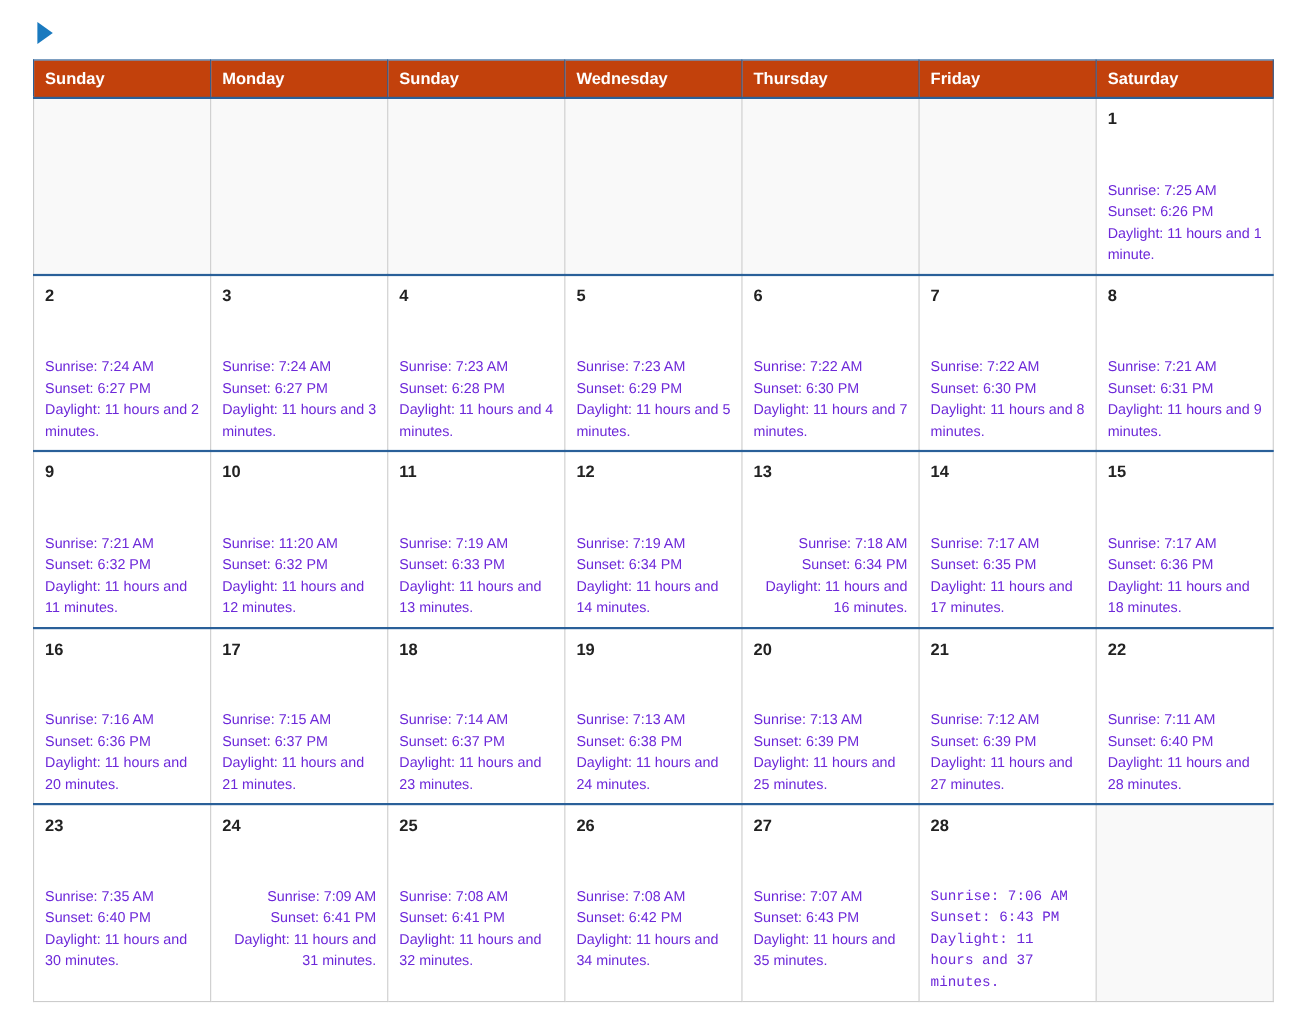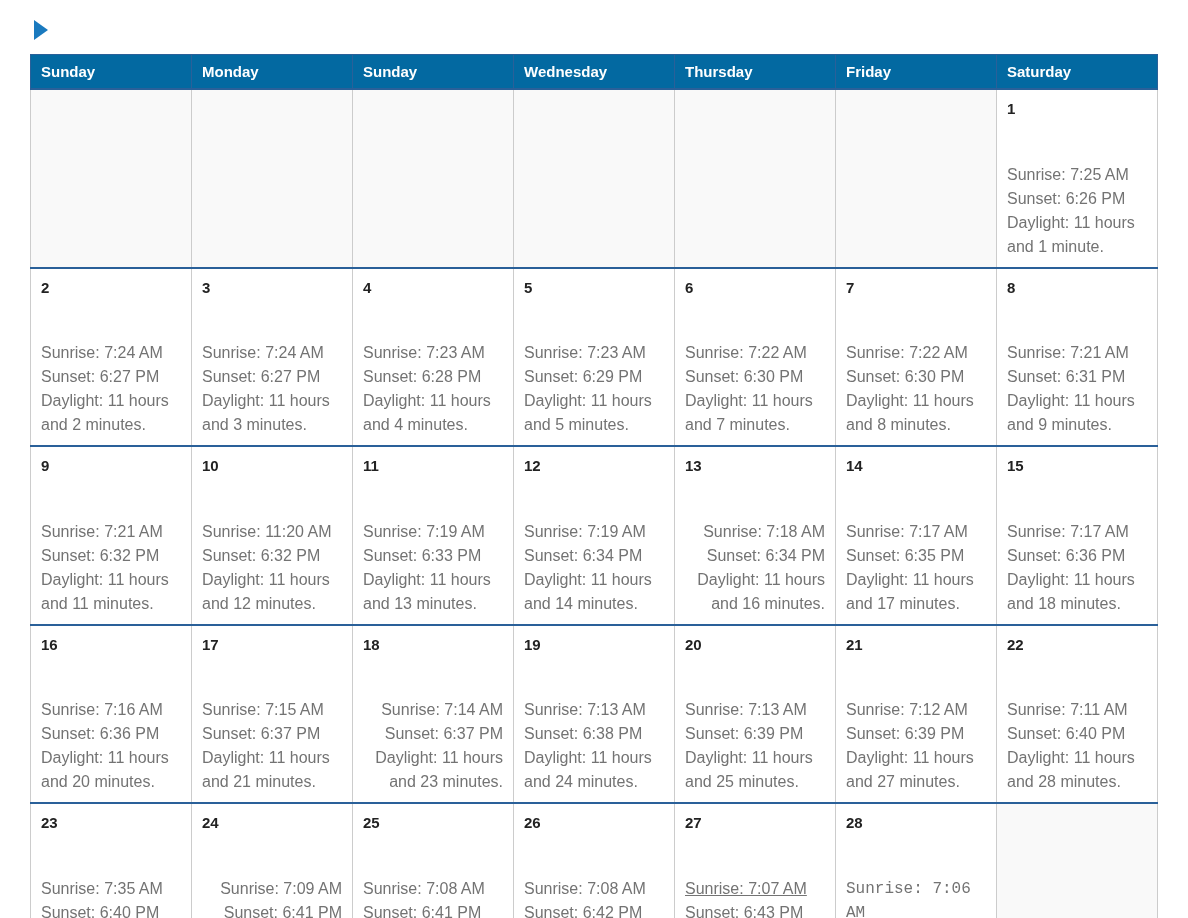--- a/index.html
+++ b/index.html
@@ -56,21 +56,21 @@
       font-size: 20px;
       color: #555;
       margin-top: 4px;
     }
     .calendar {
       width: 100%;
       border-collapse: collapse;
       border: 1px solid #aaa;
     }
     .calendar th {
-      background: #0369a1;
+      background: #c2410c;
       color: #fff;
       font-size: 15px;
       font-weight: bold;
       padding: 8px 10px;
       text-align: left;
       border: 1px solid #2a6099;
     }
     .calendar td {
       vertical-align: top;
       padding: 8px 10px;
@@ -91,22 +91,22 @@
       font-size: 15px;
       font-weight: bold;
       color: #222;
       display: block;
       margin-bottom: 4px;
     }
     .empty-cell {
       background: #f9f9f9;
     }
     .cell-content {
-      font-size: 16px;
-      color: #737373;
+      font-size: 13px;
+      color: #6d28d9;
       margin-top: 42px;
     }
   </style>
 </head>
 <body>
 
 <div class="header">
   <div class="logo">
     <div style="display:flex; align-items:center;">
       <span class="logo-general"></span>
@@ -243,21 +243,21 @@
 Daylight: 11 hours and 20 minutes.</div>
         </td>
         <td>
           <span class="day-number">17</span>
           <div class="cell-content" style="white-space: pre-line;">Sunrise: 7:15 AM
 Sunset: 6:37 PM
 Daylight: 11 hours and 21 minutes.</div>
         </td>
         <td>
           <span class="day-number">18</span>
-          <div class="cell-content" style="white-space: pre-line; text-align: right;">Sunrise: 7:14 AM
+          <div class="cell-content" style="white-space: pre-line;">Sunrise: 7:14 AM
 Sunset: 6:37 PM
 Daylight: 11 hours and 23 minutes.</div>
         </td>
         <td>
           <span class="day-number">19</span>
           <div class="cell-content" style="white-space: pre-line;">Sunrise: 7:13 AM
 Sunset: 6:38 PM
 Daylight: 11 hours and 24 minutes.</div>
         </td>
         <td>
@@ -299,21 +299,21 @@
 Daylight: 11 hours and 32 minutes.</div>
         </td>
         <td>
           <span class="day-number">26</span>
           <div class="cell-content" style="white-space: pre-line;">Sunrise: 7:08 AM
 Sunset: 6:42 PM
 Daylight: 11 hours and 34 minutes.</div>
         </td>
         <td>
           <span class="day-number">27</span>
-          <div class="cell-content" style="white-space: pre-line; text-decoration: underline;">Sunrise: 7:07 AM
+          <div class="cell-content" style="white-space: pre-line;">Sunrise: 7:07 AM
 Sunset: 6:43 PM
 Daylight: 11 hours and 35 minutes.</div>
         </td>
         <td>
           <span class="day-number">28</span>
           <div class="cell-content" style="white-space: pre-line; font-family: Liberation Mono, monospace;">Sunrise: 7:06 AM
 Sunset: 6:43 PM
 Daylight: 11 hours and 37 minutes.</div>
         </td>
         <td class="empty-cell"></td>

